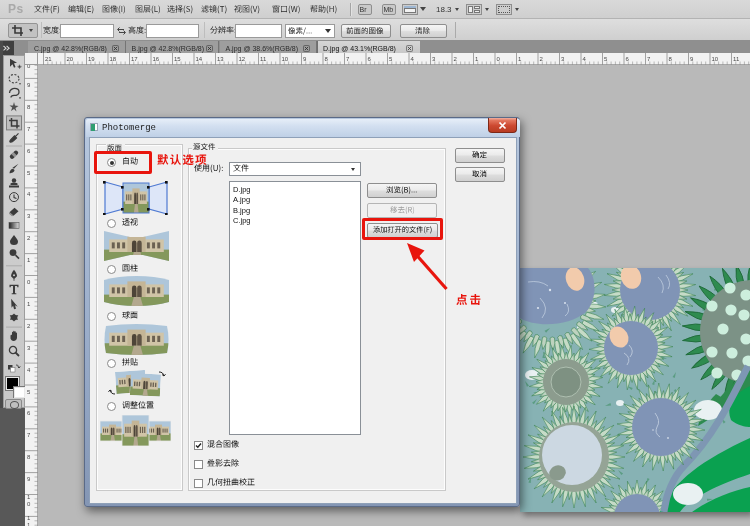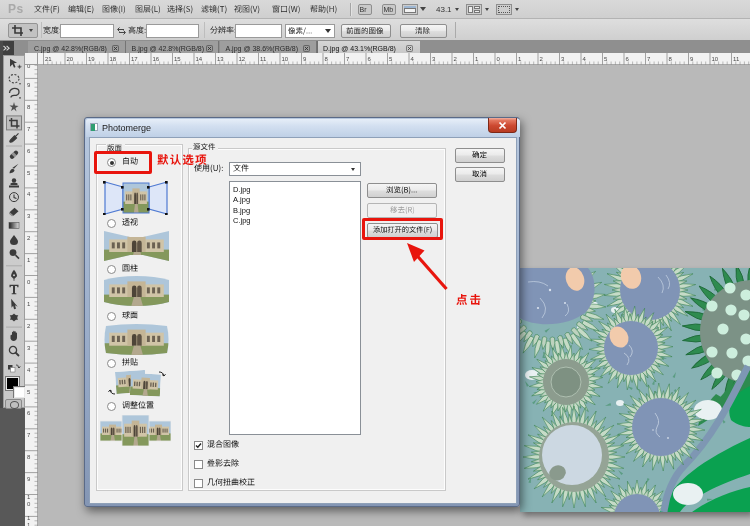--- a/index.html
+++ b/index.html
@@ -39,21 +39,21 @@
 <div style="position:absolute;left:350px;top:3px;width:1px;height:13px;background:#a5a5a5"></div>
 <div style="position:absolute;left:351px;top:3px;width:1px;height:13px;background:#e2e2e2"></div>
 <div style="position:absolute;left:357.5px;top:4px;width:14px;height:11px;background:#c9c9c9;border:1px solid #8e8e8e;border-radius:2px;box-sizing:border-box"></div>
 <div class="abs" style="left:359.5px;top:5.5px;font-size:7px;color:#333">Br</div>
 <div style="position:absolute;left:381.5px;top:4px;width:14px;height:11px;background:#c9c9c9;border:1px solid #8e8e8e;border-radius:2px;box-sizing:border-box"></div>
 <div class="abs" style="left:383.5px;top:5.5px;font-size:7px;color:#333">Mb</div>
 <div style="position:absolute;left:402px;top:4px;width:16px;height:11px;background:#cdcdcd;border:1px solid #8e8e8e;box-sizing:border-box"></div>
 <div style="position:absolute;left:404px;top:6px;width:12px;height:7px;background:#f2f2f2;border:1px solid #777;box-sizing:border-box"></div>
 <div style="position:absolute;left:404px;top:6px;width:12px;height:2.5px;background:#9db6d2;border-bottom:1px solid #777;box-sizing:border-box"></div>
 <div class="abs" style="left:420px;top:7px;width:0;height:0;border-left:3px solid transparent;border-right:3px solid transparent;border-top:4px solid #444"></div>
-<div class="abs" style="left:436px;top:5px;font-size:8px;color:#333">43.1</div>
+<div class="abs" style="left:436px;top:5px;font-size:8px;color:#333">18.3</div>
 <div class="abs" style="left:455px;top:8px;width:0;height:0;border-left:2.5px solid transparent;border-right:2.5px solid transparent;border-top:3.5px solid #444"></div>
 <div style="position:absolute;left:466px;top:4px;width:16px;height:11px;background:#cdcdcd;border:1px solid #8e8e8e;box-sizing:border-box"></div>
 <div style="position:absolute;left:468px;top:6px;width:5px;height:7px;background:#eee;border:1px solid #777;box-sizing:border-box"></div>
 <div style="position:absolute;left:474px;top:6px;width:6px;height:3px;background:#eee;border:1px solid #777;box-sizing:border-box"></div>
 <div style="position:absolute;left:474px;top:10px;width:6px;height:3px;background:#eee;border:1px solid #777;box-sizing:border-box"></div>
 <div class="abs" style="left:485px;top:8px;width:0;height:0;border-left:2.5px solid transparent;border-right:2.5px solid transparent;border-top:3.5px solid #444"></div>
 <div style="position:absolute;left:496px;top:4px;width:16px;height:11px;background:#cdcdcd;border:1px solid #8e8e8e;box-sizing:border-box"></div>
 <div style="position:absolute;left:498px;top:6px;width:12px;height:7px;border:1px dotted #555;box-sizing:border-box"></div>
 <div class="abs" style="left:515px;top:8px;width:0;height:0;border-left:2.5px solid transparent;border-right:2.5px solid transparent;border-top:3.5px solid #444"></div>
 <div style="position:absolute;left:0px;top:19px;width:750px;height:22px;background:linear-gradient(#dedede,#cfcfcf);border-bottom:1px solid #8f8f8f;box-sizing:border-box"></div>
@@ -1581,21 +1581,21 @@
       <circle cx="148" cy="170" r="0.9" fill="#cfd9e6"></circle>
       <circle cx="133" cy="162" r="0.8" fill="#cfd9e6"></circle>
     </svg>
   </div>
 <div style="position:absolute;left:84px;top:117px;width:436px;height:390px;
 background:linear-gradient(#b7c8df,#93a6c4 70%,#8496b4);border:1px solid #5a6a87;border-radius:3px;box-sizing:border-box;
 box-shadow:2px 4px 10px rgba(0,0,0,0.5)">
 <div style="position:absolute;left:1px;top:1px;width:434px;height:18px;background:linear-gradient(#e6eef8 0%,#d2dff0 40%,#bfd0e6 100%);border-radius:2px 2px 0 0"></div>
 <div style="position:absolute;left:5px;top:5px;width:8px;height:8px;background:#fff;border:1px solid #9aa7b8;box-sizing:border-box"></div>
 <div style="position:absolute;left:5.5px;top:5.5px;width:4px;height:7px;background:#2f9e72"></div>
-<div class="abs" style="left:17px;top:4.5px;font-size:9px;color:#1b1b1b;font-family:Liberation Sans, sans-serif">Photomerge</div>
+<div class="abs" style="left:17px;top:4.5px;font-size:9px;color:#1b1b1b;font-family:Liberation Mono, monospace">Photomerge</div>
 <div style="position:absolute;left:403px;top:0px;width:29px;height:15px;
 background:linear-gradient(#f0b0a0 0%,#e2745c 18%,#cc4830 55%,#b83c22 100%);
 border:1px solid #7e2817;border-top:none;border-radius:0 0 4px 4px;box-sizing:border-box"></div>
 <svg class="abs" style="left:413px;top:3px" width="9" height="9" viewBox="0 0 9 9">
 <path d="M1.5 1.5 L7.5 7.5 M7.5 1.5 L1.5 7.5" stroke="#fff" stroke-width="1.7"></path>
     </svg>
 <div style="position:absolute;left:4px;top:19px;width:428px;height:367px;background:#f0f0f0;border:1px solid #8ea0b8;box-sizing:border-box"></div>
 <div style="position:absolute;left:11px;top:26px;width:87px;height:347px;border:1px solid #c9c9c9;box-shadow:inset 0 0 0 1px #fdfdfd;box-sizing:border-box"></div>
 <svg width="17" height="10" viewBox="0 0 17 10" style="position:absolute;left:21px;top:25.5px;overflow:visible;background:#f0f0f0;padding:0 1px">
       <path transform="translate(0,6.5)" d="M3.6 -6V-3.8C3.6 -2.6 3.6 -0.9 2.9 0.3C3.1 0.4 3.3 0.5 3.4 0.6C4 -0.6 4.2 -2.2 4.2 -3.5H4.3C4.5 -2.5 4.8 -1.7 5.2 -1C4.8 -0.5 4.4 -0.1 3.9 0.1C4 0.2 4.2 0.5 4.3 0.6C4.7 0.3 5.2 -0 5.6 -0.5C5.9 -0 6.4 0.3 6.9 0.6C7 0.5 7.2 0.3 7.3 0.1C6.7 -0.1 6.3 -0.5 5.9 -0.9C6.4 -1.7 6.8 -2.7 7 -3.9L6.6 -4L6.5 -4H4.2V-5.5H7.1V-6ZM0.8 -6.1V-3.2C0.8 -2 0.7 -0.7 0.2 0.3C0.3 0.4 0.5 0.5 0.6 0.6C1.1 -0.2 1.2 -1.1 1.3 -2.1H2.3V0.6H2.8V-2.6H1.3L1.3 -3.2V-3.7H3.3V-4.2H2.6V-6.3H2.1V-4.2H1.3V-6.1ZM6.4 -3.5C6.2 -2.7 5.9 -2 5.6 -1.4C5.2 -2 4.9 -2.7 4.8 -3.5Z M10.4 -2.5H12V-1.7H10.4ZM10.4 -3V-3.8H12V-3ZM10.4 -1.2H12V-0.3H10.4ZM7.9 -5.8V-5.3H10.8C10.8 -5 10.7 -4.6 10.6 -4.3H8.3V0.6H8.8V0.2H13.6V0.6H14.2V-4.3H11.2L11.5 -5.3H14.6V-5.8ZM8.8 -0.3V-3.8H9.9V-0.3ZM13.6 -0.3H12.5V-3.8H13.6Z" fill="#1a1a1a"></path>

